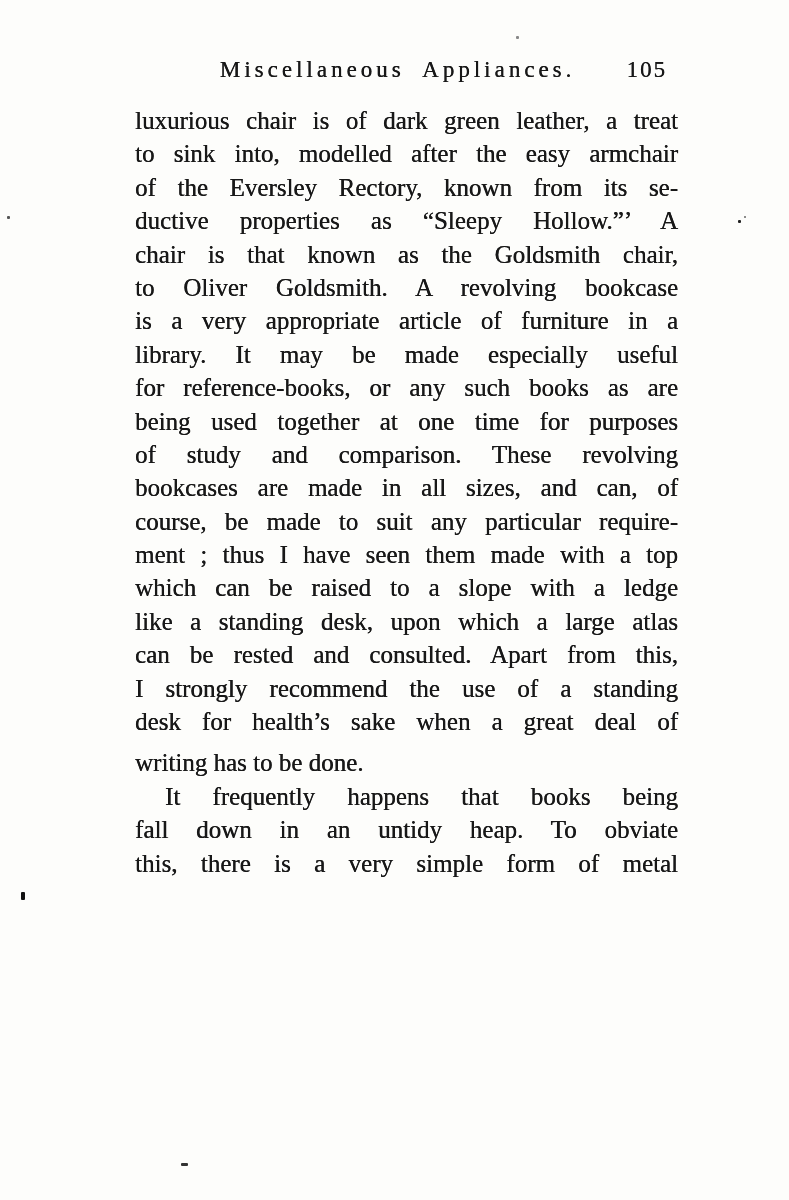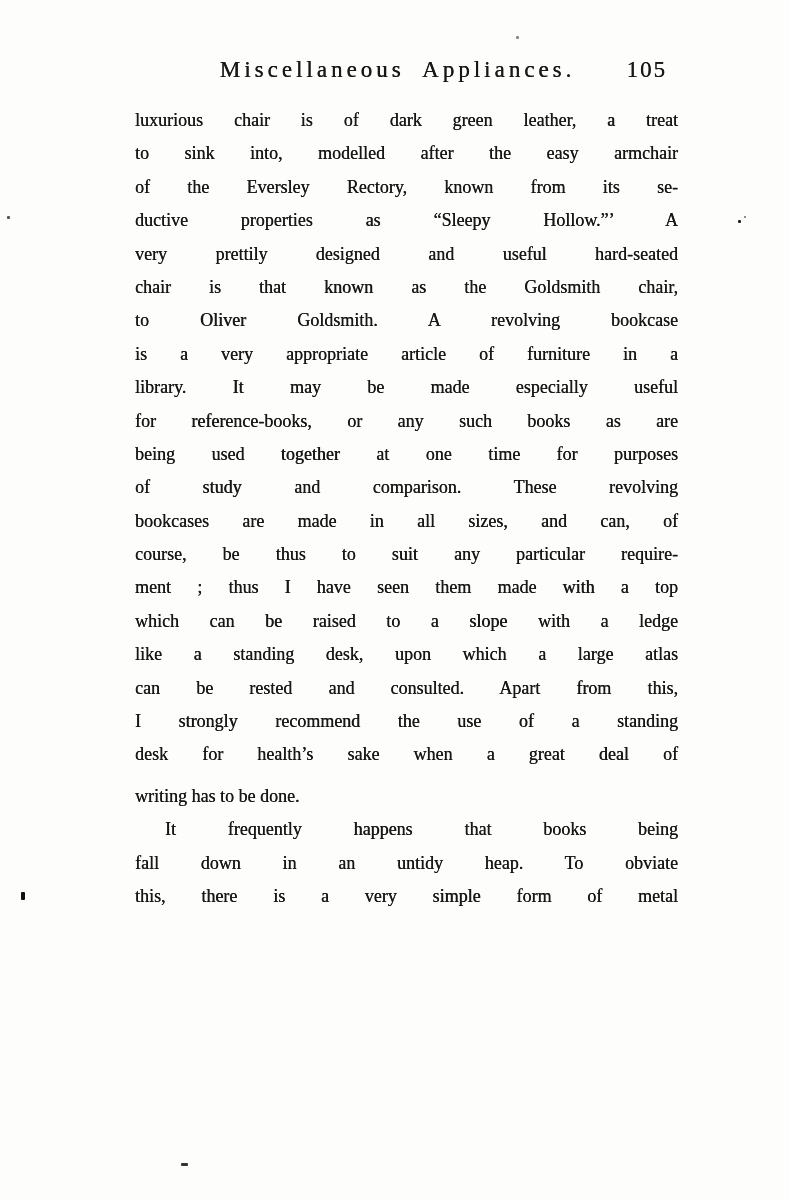--- a/index.html
+++ b/index.html
@@ -45,21 +45,21 @@
   
   .text-column {
     position: absolute;
     left: 135px;
     top: 104px;
     width: 543px;
   }
   .line {
     height: 33.4px;
     line-height: 33.4px;
-    font-size: 18px;
+    font-size: 25px;
     text-align: justify;
     text-align-last: justify;
     white-space: nowrap;
     text-shadow: 0.3px 0 0 currentColor;
   }
   .line.last-line {
     text-align-last: left;
     margin-top: 8px;
   }
   .line.indent {
@@ -86,30 +86,29 @@
   <div class="running-header">
     <span class="header-title">Miscellaneous Appliances.</span>
     <span class="page-number">105</span>
   </div>
 
   <div class="text-column">
     <div class="line">luxurious chair is of dark green leather, a treat</div>
     <div class="line">to sink into, modelled after the easy armchair</div>
     <div class="line">of the Eversley Rectory, known from its se-</div>
     <div class="line">ductive properties as “Sleepy Hollow.”’ A</div>
-    <div class="line">very prettily designed and useful hard-seated</div>
     <div class="line">chair is that known as the Goldsmith chair,</div>
     <div class="line">to Oliver Goldsmith. A revolving bookcase</div>
     <div class="line">is a very appropriate article of furniture in a</div>
     <div class="line">library. It may be made especially useful</div>
     <div class="line">for reference-books, or any such books as are</div>
     <div class="line">being used together at one time for purposes</div>
     <div class="line">of study and comparison. These revolving</div>
     <div class="line">bookcases are made in all sizes, and can, of</div>
-    <div class="line">course, be thus to suit any particular require-</div>
+    <div class="line">course, be made to suit any particular require-</div>
     <div class="line">ment ; thus I have seen them made with a top</div>
     <div class="line">which can be raised to a slope with a ledge</div>
     <div class="line">like a standing desk, upon which a large atlas</div>
     <div class="line">can be rested and consulted. Apart from this,</div>
     <div class="line">I strongly recommend the use of a standing</div>
     <div class="line">desk for health’s sake when a great deal of</div>
     <div class="line last-line">writing has to be done.</div>
     <div class="line indent">It frequently happens that books being</div>
     <div class="line">fall down in an untidy heap. To obviate</div>
     <div class="line">this, there is a very simple form of metal</div>

